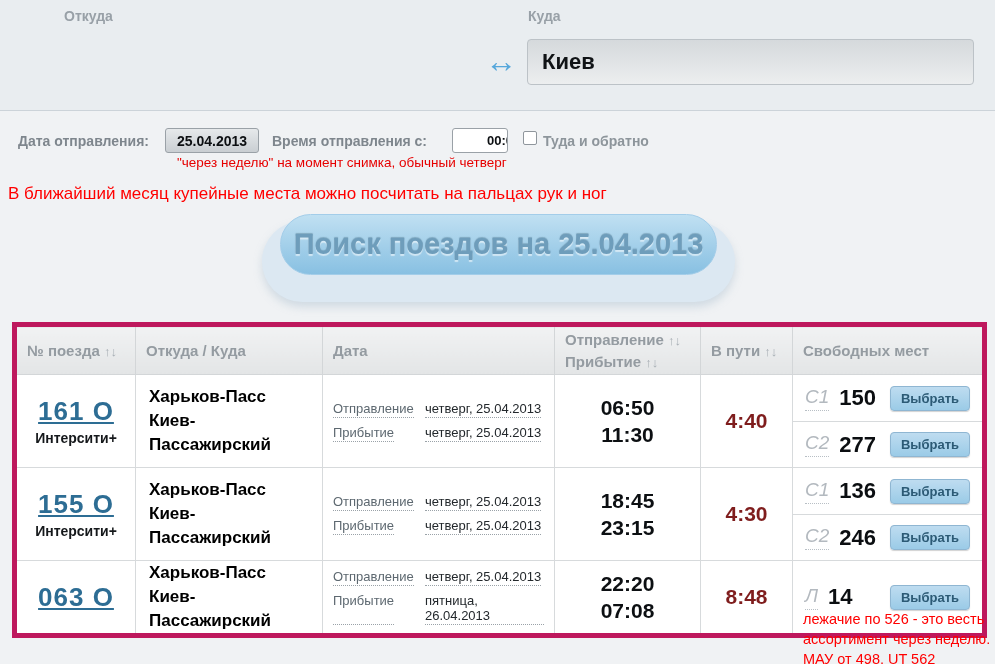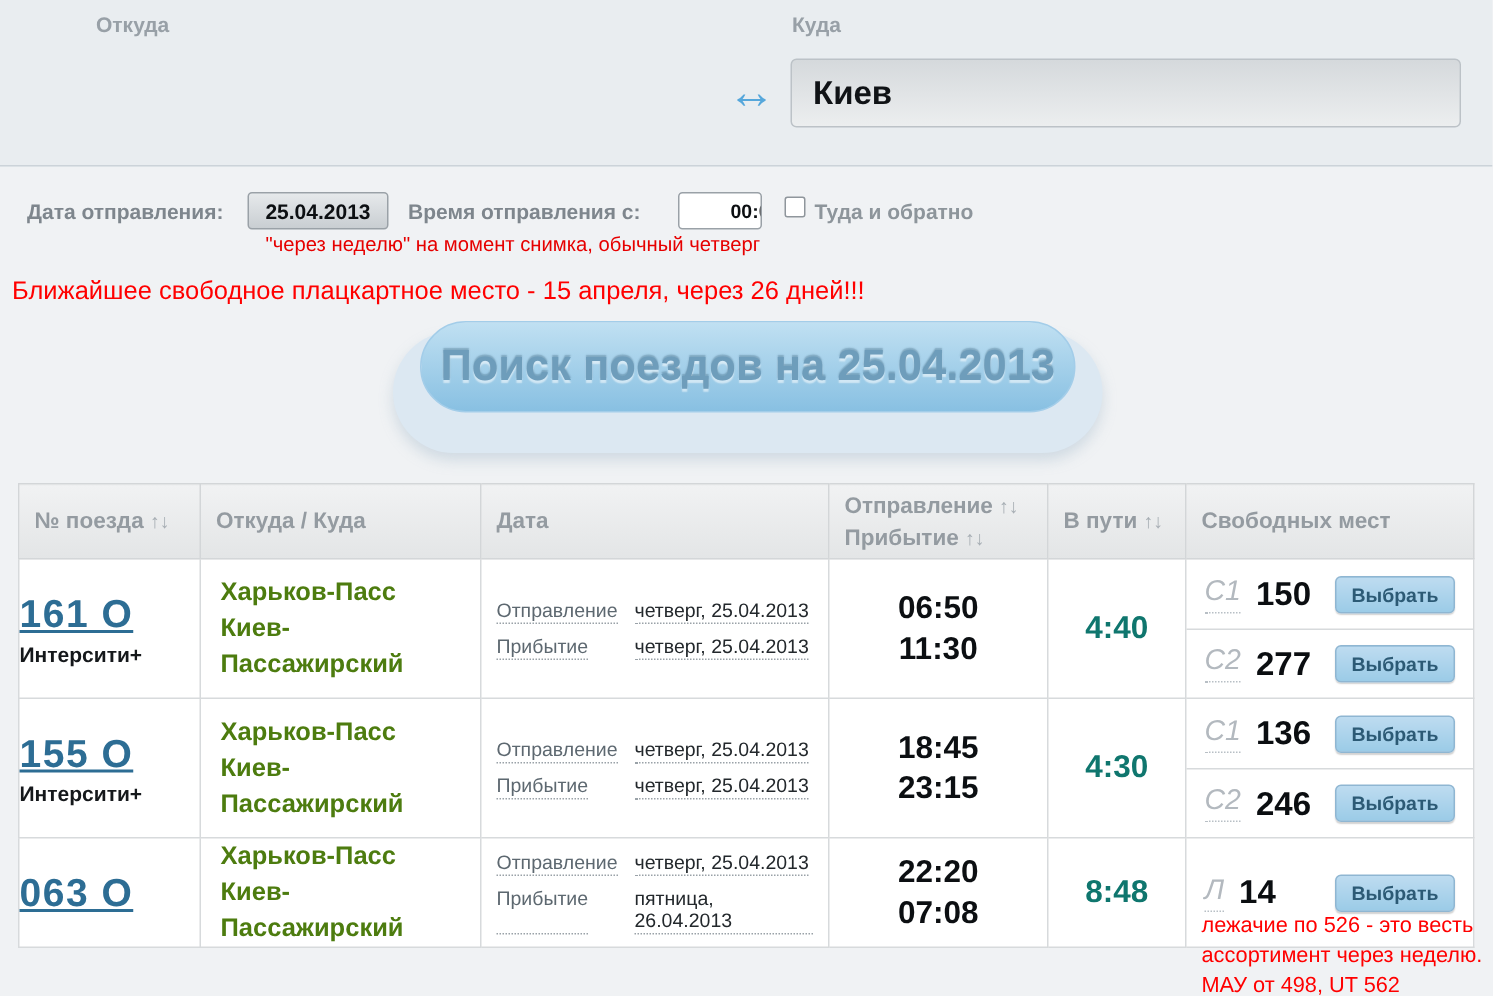--- a/index.html
+++ b/index.html
@@ -84,43 +84,43 @@
     background:linear-gradient(#c0e0f2,#88c0e2);
     display:flex; align-items:center; justify-content:center;
     font-size:29px; font-weight:bold; color:#6e9dbb;
     text-shadow:0 -1px 1px rgba(45,85,112,0.35), 0 2px 1px rgba(255,255,255,0.55);
     cursor:pointer;
   }
   
   table.results {
     position:absolute; left:12px; top:322px; width:970px;
     border-collapse:collapse; table-layout:fixed; background:#ffffff;
-    border:1px solid #be185d;
+    border:5px solid #be185d;
   }
   .results th {
     height:50px; background:linear-gradient(#f1f2f3,#e3e5e6);
     color:#949ba1; font-size:15px; font-weight:bold; text-align:left;
     padding:0 10px; border:1px solid #d3d6d8; line-height:21px;
   }
   .sort-icons { font-size:13px; color:#a7aeb4; font-weight:bold; cursor:pointer; }
   .results td { border:1px solid #d7dadc; vertical-align:middle; }
-  td.c-num { height:92px; }
+  td.c-num { text-align:center; height:92px; }
   tr.short td.c-num { height:57px; }
   .train-link {
     font-size:26px; font-weight:bold; color:#2d6d94;
     text-decoration:underline; letter-spacing:1px; cursor:pointer;
   }
   .train-cat { font-size:14px; font-weight:bold; color:#15181b; margin-top:3px; }
-  td.c-route { font-size:17px; font-weight:bold; color:#4d7c0f; padding:0 10px 0 13px; line-height:24px; }
+  td.c-route { font-size:17px; font-weight:bold; color:#000000; padding:0 10px 0 13px; line-height:24px; }
   td.c-date { padding:0 10px; font-size:13px; }
   .dc-grid { display:grid; grid-template-columns:92px auto; row-gap:7px; }
   .dc-label { color:#5d6870; border-bottom:1px dotted #9aa2a8; justify-self:start; padding-bottom:1px; cursor:help; }
   .dc-value { color:#23282c; border-bottom:1px dotted #9aa2a8; justify-self:start; padding-bottom:1px; }
   td.c-times { text-align:center; font-size:21px; font-weight:bold; color:#0c0f12; line-height:27px;margin-top:24px; }
-  td.c-dur   { text-align:center; font-size:21px; font-weight:bold; color:#0f766e; }
+  td.c-dur   { text-align:center; font-size:21px; font-weight:bold; color:#7f1d1d; }
   td.c-seats { padding:0; position:relative;margin-top:24px; }
   .seat-entry { display:flex; align-items:center; height:46px; padding:0 12px; }
   .seat-entry + .seat-entry { border-top:1px solid #d7dadc; }
   tr.short .seat-entry { height:50px; }
   .seat-class {
     font-style:italic; font-size:19px; color:#b3b9bf;
     border-bottom:1px dotted #b8bfc5; padding-bottom:2px; cursor:help;
   }
   .seat-count { font-size:22px; font-weight:bold; color:#0b0e11; margin-left:10px; }
   .choose-btn {
@@ -152,21 +152,21 @@
 <div class="filter-label lbl-time">Время отправления с:</div>
 <div class="time-select">
   <span class="ts-value">00:00</span>
   <span class="ts-arrow">∨</span>
 </div>
 <div class="roundtrip-box"></div>
 <div class="filter-label lbl-roundtrip">Туда и обратно</div>
 <div class="filter-note">"через неделю" на момент снимка, обычный четверг</div>
 
 <div class="warning">
-  <div>Ближайшее свободное плацкартное место - 15 апреля, через 26 дней!!!</div>
+  <div>В ближайший месяц купейные места можно посчитать на пальцах рук и ног</div>
 </div>
 
 <div class="search-halo"></div>
 <div class="search-button">Поиск поездов на 25.04.2013</div>
 
 <table class="results">
   <colgroup>
     <col style="width:121px">
       <col style="width:187px">
       <col style="width:232px">

